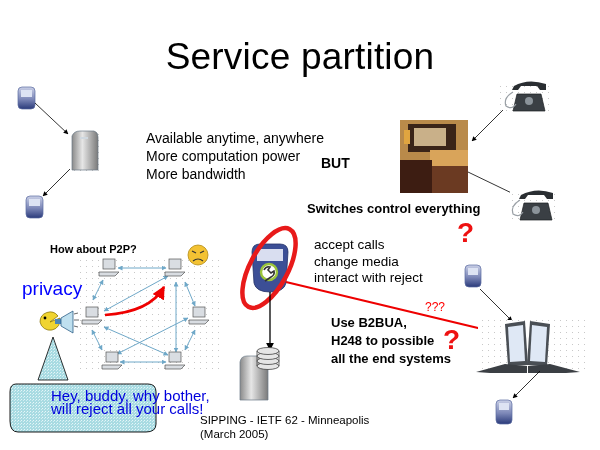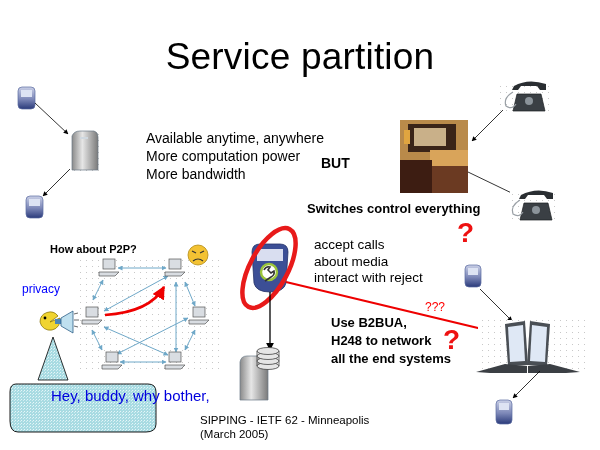--- a/index.html
+++ b/index.html
@@ -203,35 +203,36 @@
   <div>Available anytime, anywhere</div>
   <div>More computation power</div>
   <div>More bandwidth</div>
 </div>
 
 <div class="abs txt bold" style="left:321px; top:154px; font-size:14px;text-align:center;">BUT</div>
 
 <div class="abs txt bold" style="left:307px; top:200px; font-size:13px;">Switches control everything</div>
 <div class="abs txt" style="left:314px; top:218px; font-size:13.5px; line-height:16.5px;margin-top:19px;">
   <div>accept calls</div>
-  <div>about media</div>
+  <div>change media</div>
   <div>interact with reject</div>
 </div>
 <div class="abs qmark" style="left:457px; top:219px;">?</div>
 
 <div class="abs txt bold" style="left:32px; top:240px; font-size:11px;padding-left:18px;">How about P2P?</div>
-<div class="abs txt blue" style="left:22px; top:280px; font-size:12px;">privacy</div>
+<div class="abs txt blue" style="left:22px; top:280px; font-size:19px;">privacy</div>
 <div class="abs bubble-text" style="left:21px; top:389px;">
   <div>Hey, buddy, why bother,</div>
+  <div>will reject all your calls!</div>
 </div>
 
 <div class="abs txt red" style="left:425px; top:301px; font-size:12px; line-height:12px;">???</div>
 <div class="abs txt bold" style="left:331px; top:314px; font-size:13px; line-height:18px;">
   <div>Use B2BUA,</div>
-  <div>H248 to network</div>
+  <div>H248 to possible</div>
   <div>all the end systems</div>
 </div>
 <div class="abs qmark" style="left:443px; top:326px;">?</div>
 
 <div class="abs footer">
   <div>SIPPING - IETF 62 - Minneapolis</div>
   <div>(March 2005)</div>
 </div>
 
 </body></html>

